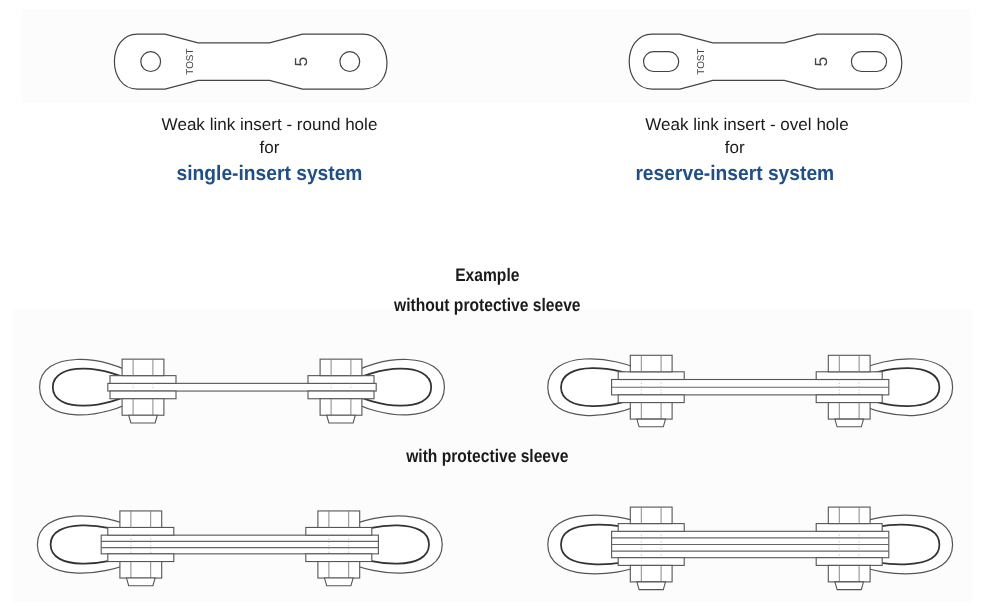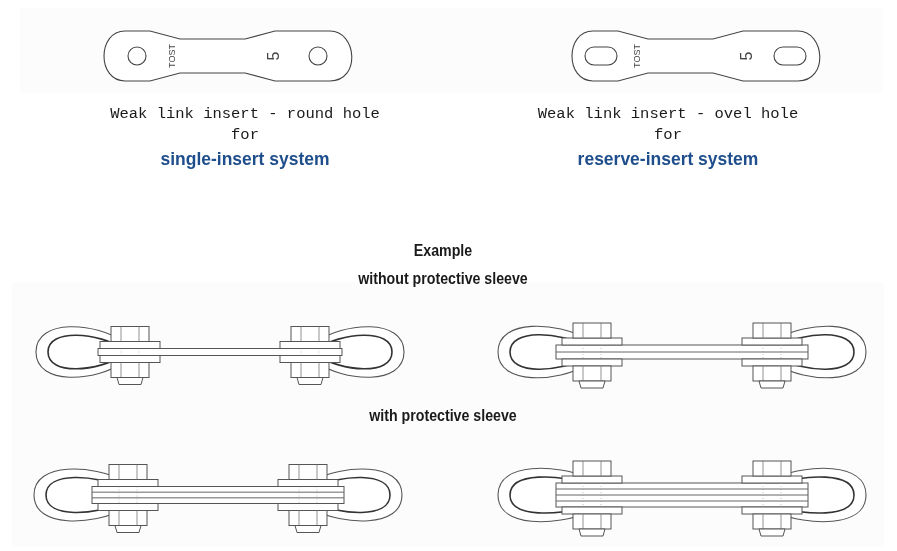--- a/index.html
+++ b/index.html
@@ -1,19 +1,19 @@
 <!DOCTYPE html>
 <html><head>
 <meta charset="utf-8">
 <style>
   html, body { margin: 0; padding: 0; background: #ffffff; }
   body { width: 897px; height: 551px; position: relative; overflow: hidden; font-family: "Liberation Sans", sans-serif; }
   .panel { position: absolute; background: #fcfcfc; }
   .abs { position: absolute; }
-  .cap { position: absolute; text-align: center; color: #1a1a1a; font-size: 15.5px; line-height: 20px; white-space: nowrap; font-family: Liberation Mono, monospace; }
+  .cap { position: absolute; text-align: center; color: #1a1a1a; font-size: 15.5px; line-height: 20px; white-space: nowrap; }
   .sys { position: absolute; text-align: center; color: #1f4e8c; font-weight: bold; font-size: 19px; line-height: 22px; white-space: nowrap; transform: scaleX(0.92); transform-origin: center; }
   .heading { position: absolute; text-align: center; color: #1a1a1a; font-weight: bold; font-size: 16.5px; line-height: 20px; white-space: nowrap; transform: scaleX(0.86); transform-origin: center; }
   svg text { font-family: "Liberation Sans", sans-serif; }
 </style>
 </head>
 <body>
 
 <div class="panel" style="left:20px;top:8px;width:862px;height:85px;"></div>
 <div class="panel" style="left:12px;top:282px;width:872px;height:265px;"></div>
 
@@ -30,21 +30,21 @@
   <rect x="22" y="19" width="32" height="18" rx="9" ry="9" fill="none" stroke="#444" stroke-width="1.1"></rect>
   <rect x="211" y="19" width="32" height="18" rx="9" ry="9" fill="none" stroke="#444" stroke-width="1.1"></rect>
   <text x="0" y="0" transform="translate(77,28) rotate(-90)" text-anchor="middle" font-size="9" fill="#444">TOST</text>
   <text x="0" y="0" transform="translate(185,28) rotate(-90)" text-anchor="middle" dominant-baseline="middle" font-size="16" fill="#444">5</text>
 </svg>
 
 <div class="cap" style="left:100px;width:290px;top:104px;">Weak link insert - round hole</div>
 <div class="cap" style="left:100px;width:290px;top:125px;">for</div>
 <div class="sys" style="left:100px;width:290px;top:148px;">single-insert system</div>
 
-<div class="cap" style="left:523px;width:290px;top:104px;">Weak link insert - ovel hole</div>
+<div class="cap" style="left:534px;width:290px;top:104px;">Weak link insert - ovel hole</div>
 <div class="cap" style="left:523px;width:290px;top:125px;">for</div>
 <div class="sys" style="left:523px;width:290px;top:148px;">reserve-insert system</div>
 
 <div class="heading" style="left:293px;width:300px;top:240px;">Example</div>
 <div class="heading" style="left:293px;width:300px;top:268px;">without protective sleeve</div>
 <div class="heading" style="left:293px;width:300px;top:405px;">with protective sleeve</div>
 
 <svg class="abs" id="asm0" style="left:30px;top:312px;" width="390" height="80">
     <path d="M95,30.5 C66,10 6,6 6,40 C6,74 66,70 95,49.5" fill="#fff" stroke="#555" stroke-width="1.1"></path>
     <path d="M95,37.5 C68,20 18,16 18,40 C18,64 68,60 95,42.5" fill="none" stroke="#333" stroke-width="1.6"></path>

